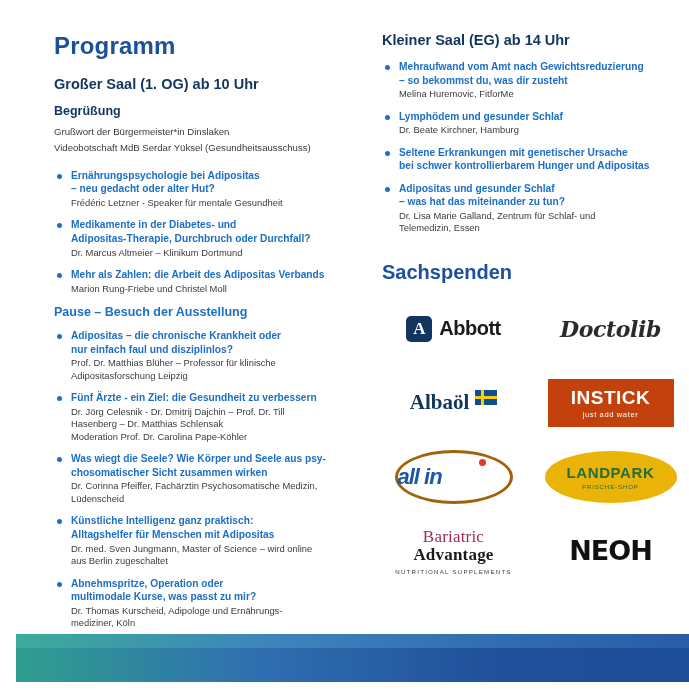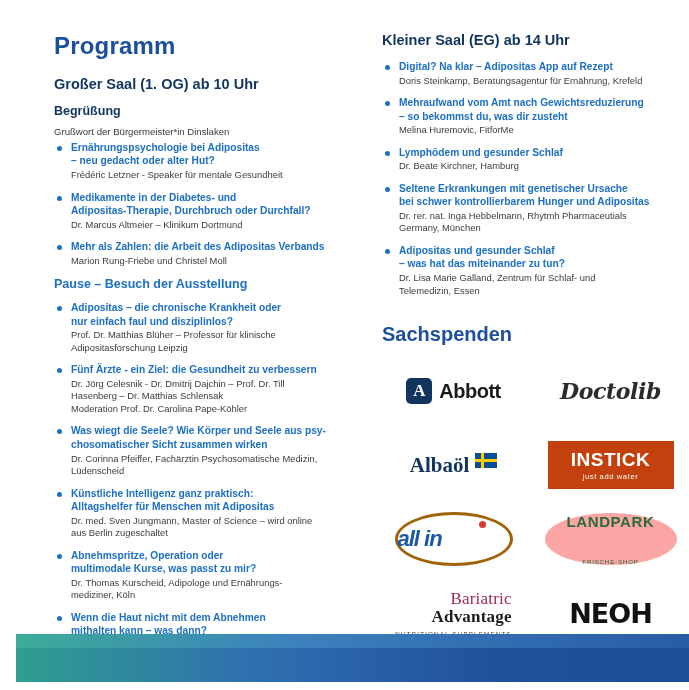--- a/index.html
+++ b/index.html
@@ -157,27 +157,27 @@
     display:flex;align-items:center;justify-content:flex-start;
     position:relative;
   }
   .allin .txt{color:#1a58a6;font-size:22px;font-weight:bold;font-style:italic;letter-spacing:-1px;}
   .allin .dot{
     position:absolute;right:24px;top:6px;width:7px;height:7px;border-radius:50%;background:#e03a2f;
   }
   
   .landpark{
     width:132px;height:52px;border-radius:50%;
-    background:#fca5a5;
-    display:flex;flex-direction:column;align-items:center;justify-content:space-between;
+    background:#eab308;
+    display:flex;flex-direction:column;align-items:center;justify-content:center;
   }
   .landpark .t1{color:#2a6b3c;font-size:15px;font-weight:bold;letter-spacing:.6px;}
   .landpark .t2{color:#2a6b3c;font-size:6.2px;letter-spacing:.8px;margin-top:2px;}
   
-  .bariatric{text-align:right;}
+  .bariatric{text-align:center;}
   .bariatric .t1{color:#9e2a5a;font-size:17px;font-family:"Liberation Serif",serif;letter-spacing:.2px;}
   .bariatric .t2{color:#1b1b1b;font-size:17px;font-weight:bold;font-family:"Liberation Serif",serif;letter-spacing:.2px;margin-top:-2px;}
   .bariatric .t3{color:#444;font-size:6.2px;letter-spacing:1.2px;margin-top:3px;}
   
   .neoh{
     color:#111;font-size:27px;font-weight:bold;letter-spacing:-1px;
     font-family:"DejaVu Sans",sans-serif;
   }
 </style>
 </head>
@@ -187,20 +187,21 @@
   <div class="sheet">
     <div class="content">
 
       <div class="col-left">
         <h1 class="program">Programm</h1>
 
         <h2 class="hall">Großer Saal (1. OG) ab 10 Uhr</h2>
 
         <h3 class="sub">Begrüßung</h3>
         <p class="plain">Grußwort der Bürgermeister*in Dinslaken</p>
+        <p class="plain last">Videobotschaft MdB Serdar Yüksel (Gesundheitsausschuss)</p>
 
         <ul class="items">
           <li>
             <p class="item-title">Ernährungspsychologie bei Adipositas
 – neu gedacht oder alter Hut?</p>
             <p class="item-sub">Frédéric Letzner  -  Speaker für mentale Gesundheit</p>
           </li>
           <li>
             <p class="item-title">Medikamente in der Diabetes- und
 Adipositas-Therapie, Durchbruch oder Durchfall?</p>
@@ -252,37 +253,31 @@
 Chirurgie, Lüdinghausen</p>
           </li>
         </ul>
       </div>
 
       <div class="col-right">
         <h2 class="hall">Kleiner Saal (EG) ab 14 Uhr</h2>
 
         <ul class="items">
           <li>
-            <p class="item-title">Digital? Na klar – Adipositas App auf Rezept</p>
-            <p class="item-sub">Doris Steinkamp, Beratungsagentur für Ernährung, Krefeld</p>
-          </li>
-          <li>
             <p class="item-title">Mehraufwand vom Amt nach Gewichtsreduzierung
 – so bekommst du, was dir zusteht</p>
             <p class="item-sub">Melina Huremovic, FitforMe</p>
           </li>
           <li>
             <p class="item-title">Lymphödem und gesunder Schlaf</p>
             <p class="item-sub">Dr. Beate Kirchner, Hamburg</p>
           </li>
           <li>
             <p class="item-title">Seltene Erkrankungen mit genetischer Ursache
 bei schwer kontrollierbarem Hunger und Adipositas</p>
-            <p class="item-sub">Dr. rer. nat. Inga Hebbelmann, Rhytmh Pharmaceutials
-Germany, München</p>
           </li>
           <li>
             <p class="item-title">Adipositas und gesunder Schlaf
 – was hat das miteinander zu tun?</p>
             <p class="item-sub">Dr. Lisa Marie Galland, Zentrum für Schlaf- und
 Telemedizin, Essen</p>
           </li>
         </ul>
 
         <h2 class="sach">Sachspenden</h2>

